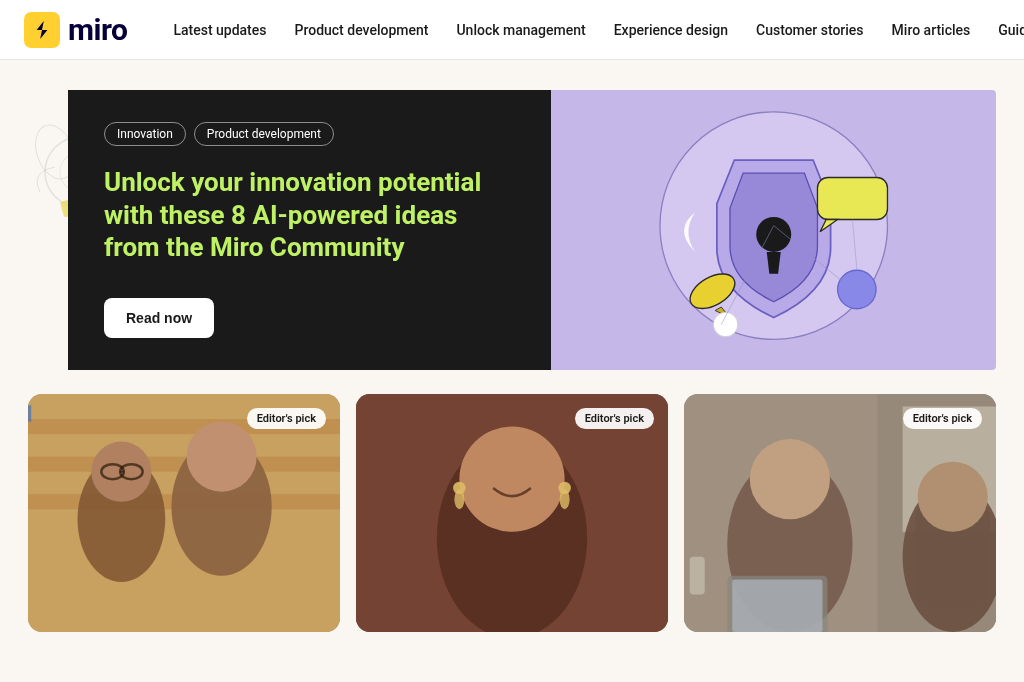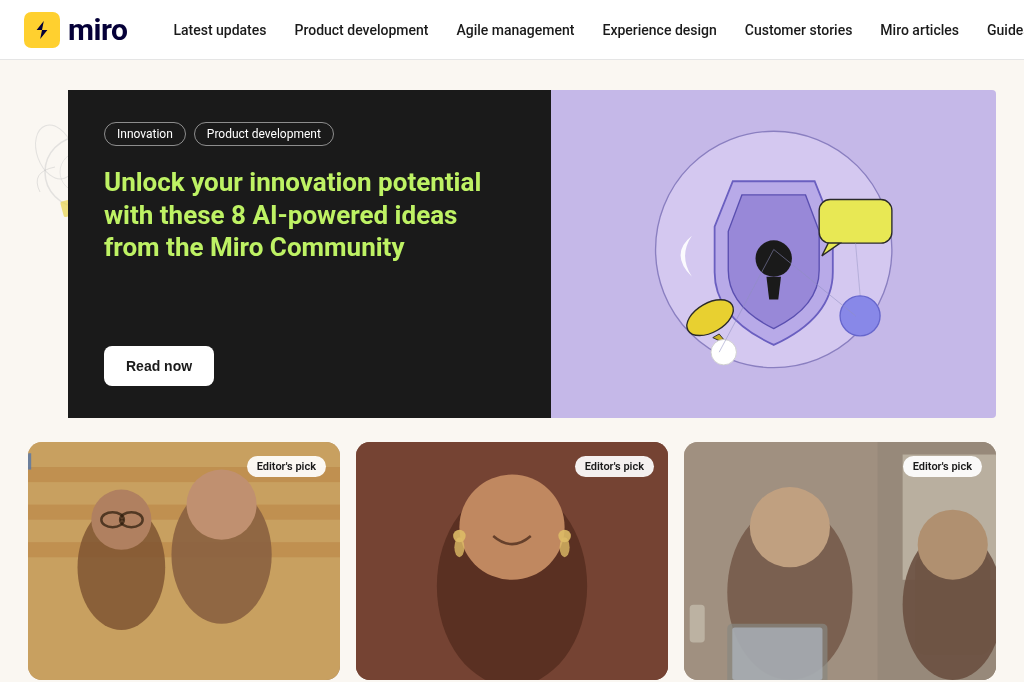--- a/index.html
+++ b/index.html
@@ -49,21 +49,21 @@
 
     
     .hero-wrapper {
       padding: 30px 28px 24px;
       background: #faf7f2;
     }
     .hero-card {
       display: flex;
       border-radius: 4px;
       overflow: hidden;
-      height: 328px;
+      height: 280px;
       position: relative;
       padding-left: 40px;
     }
     .hero-left {
       background: #1a1a1a;
       width: 52%;
       padding: 32px 36px;
       display: flex;
       flex-direction: column;
       justify-content: flex-start;
@@ -179,21 +179,21 @@
   <a class="logo-area" href="#">
     <svg class="logo-icon" viewBox="0 0 40 40">
       <rect width="40" height="40" rx="8" fill="#FFD02F"></rect>
       <path d="M22 10 L14 20 L20 20 L18 30 L26 20 L20 20 Z" fill="#050038" stroke="none"></path>
     </svg>
     <span class="logo-text">miro</span>
   </a>
   <ul class="nav-links">
     <li><a href="#">Latest updates</a></li>
     <li><a href="#">Product development</a></li>
-    <li><a href="#">Agile management</a></li>
+    <li><a href="#">Unlock management</a></li>
     <li><a href="#">Experience design</a></li>
     <li><a href="#">Customer stories</a></li>
     <li><a href="#">Miro articles</a></li>
     <li><a href="#">Guides</a></li>
   </ul>
 </nav>
 
 <div class="hero-section-wrapper">
 
   <div class="page-deco">

